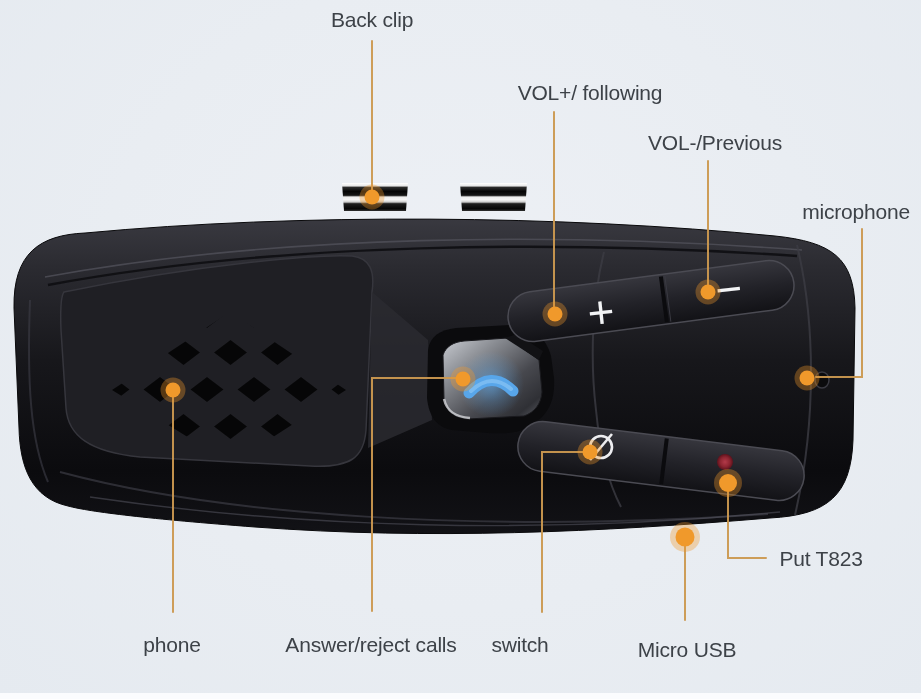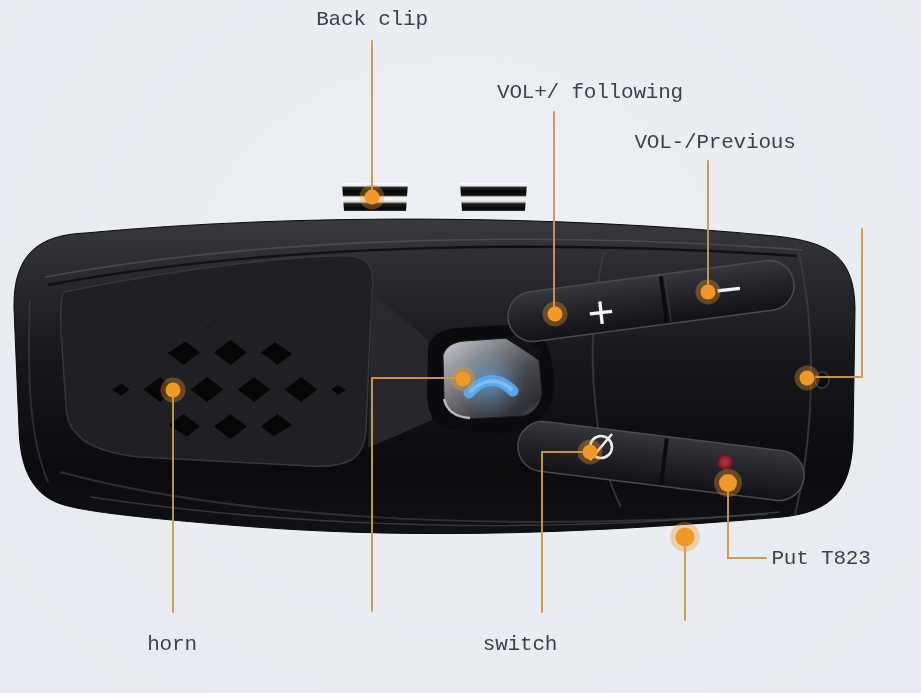--- a/index.html
+++ b/index.html
@@ -5,21 +5,21 @@
   html,body{margin:0;padding:0;background:#dfe3e9;}
   .stage{
     position:relative;width:921px;height:699px;margin:0 auto;overflow:hidden;
     background:radial-gradient(ellipse at 50% 42%, #edf0f5 0%, #e9edf2 55%, #e5eaf0 100%);
     font-family:"Liberation Sans", sans-serif;
   }
   svg.scene{position:absolute;left:0;top:0;display:block;}
   .callout-label{
     position:absolute;transform:translateX(-50%);
     font-size:21px;line-height:1.25;color:#3d4248;
-    white-space:nowrap;letter-spacing:-0.2px;font-family:Liberation Mono, monospace;
+    white-space:nowrap;letter-spacing:-0.2px;
   }
   .two-line{text-align:right;line-height:33px;}
   .bottom-strip{position:absolute;left:0;bottom:0;width:100%;height:6px;background:#fbfcfe;}
 </style>
 </head>
 <body>
 
 <div class="stage">
 
   <svg class="scene" width="921" height="699" viewBox="0 0 921 699">
@@ -190,24 +190,27 @@
       <g>
         <circle cx="728" cy="483" r="14" fill="#f0992b" fill-opacity="0.35"></circle>
         <circle cx="728" cy="483" r="9" fill="#f0992b"></circle>
       </g>
     </g>
   </svg>
 
   <div class="callout-label" style="left:372px;top:7px">Back clip</div>
   <div class="callout-label" style="left:715px;top:130px">VOL-/Previous</div>
   <div class="callout-label" style="left:590px;top:80px">VOL+/ following</div>
-  <div class="callout-label" style="left:172px;top:632px">horn</div>
+  <div class="callout-label" style="left:856px;top:199px">microphone</div>
+  <div class="callout-label" style="left:172px;top:632px">phone</div>
+  <div class="callout-label" style="left:371px;top:632px">Answer/reject calls</div>
   <div class="callout-label" style="left:520px;top:632px">switch</div>
 
   <div class="callout-label two-line" style="left:687px;top:633px">
+    <div>Micro USB</div>
   </div>
 
   <div class="callout-label two-line" style="left:821px;top:542px">
     <div>Put T823</div>
   </div>
 
   <div class="bottom-strip"></div>
 </div>
 
 </body></html>

